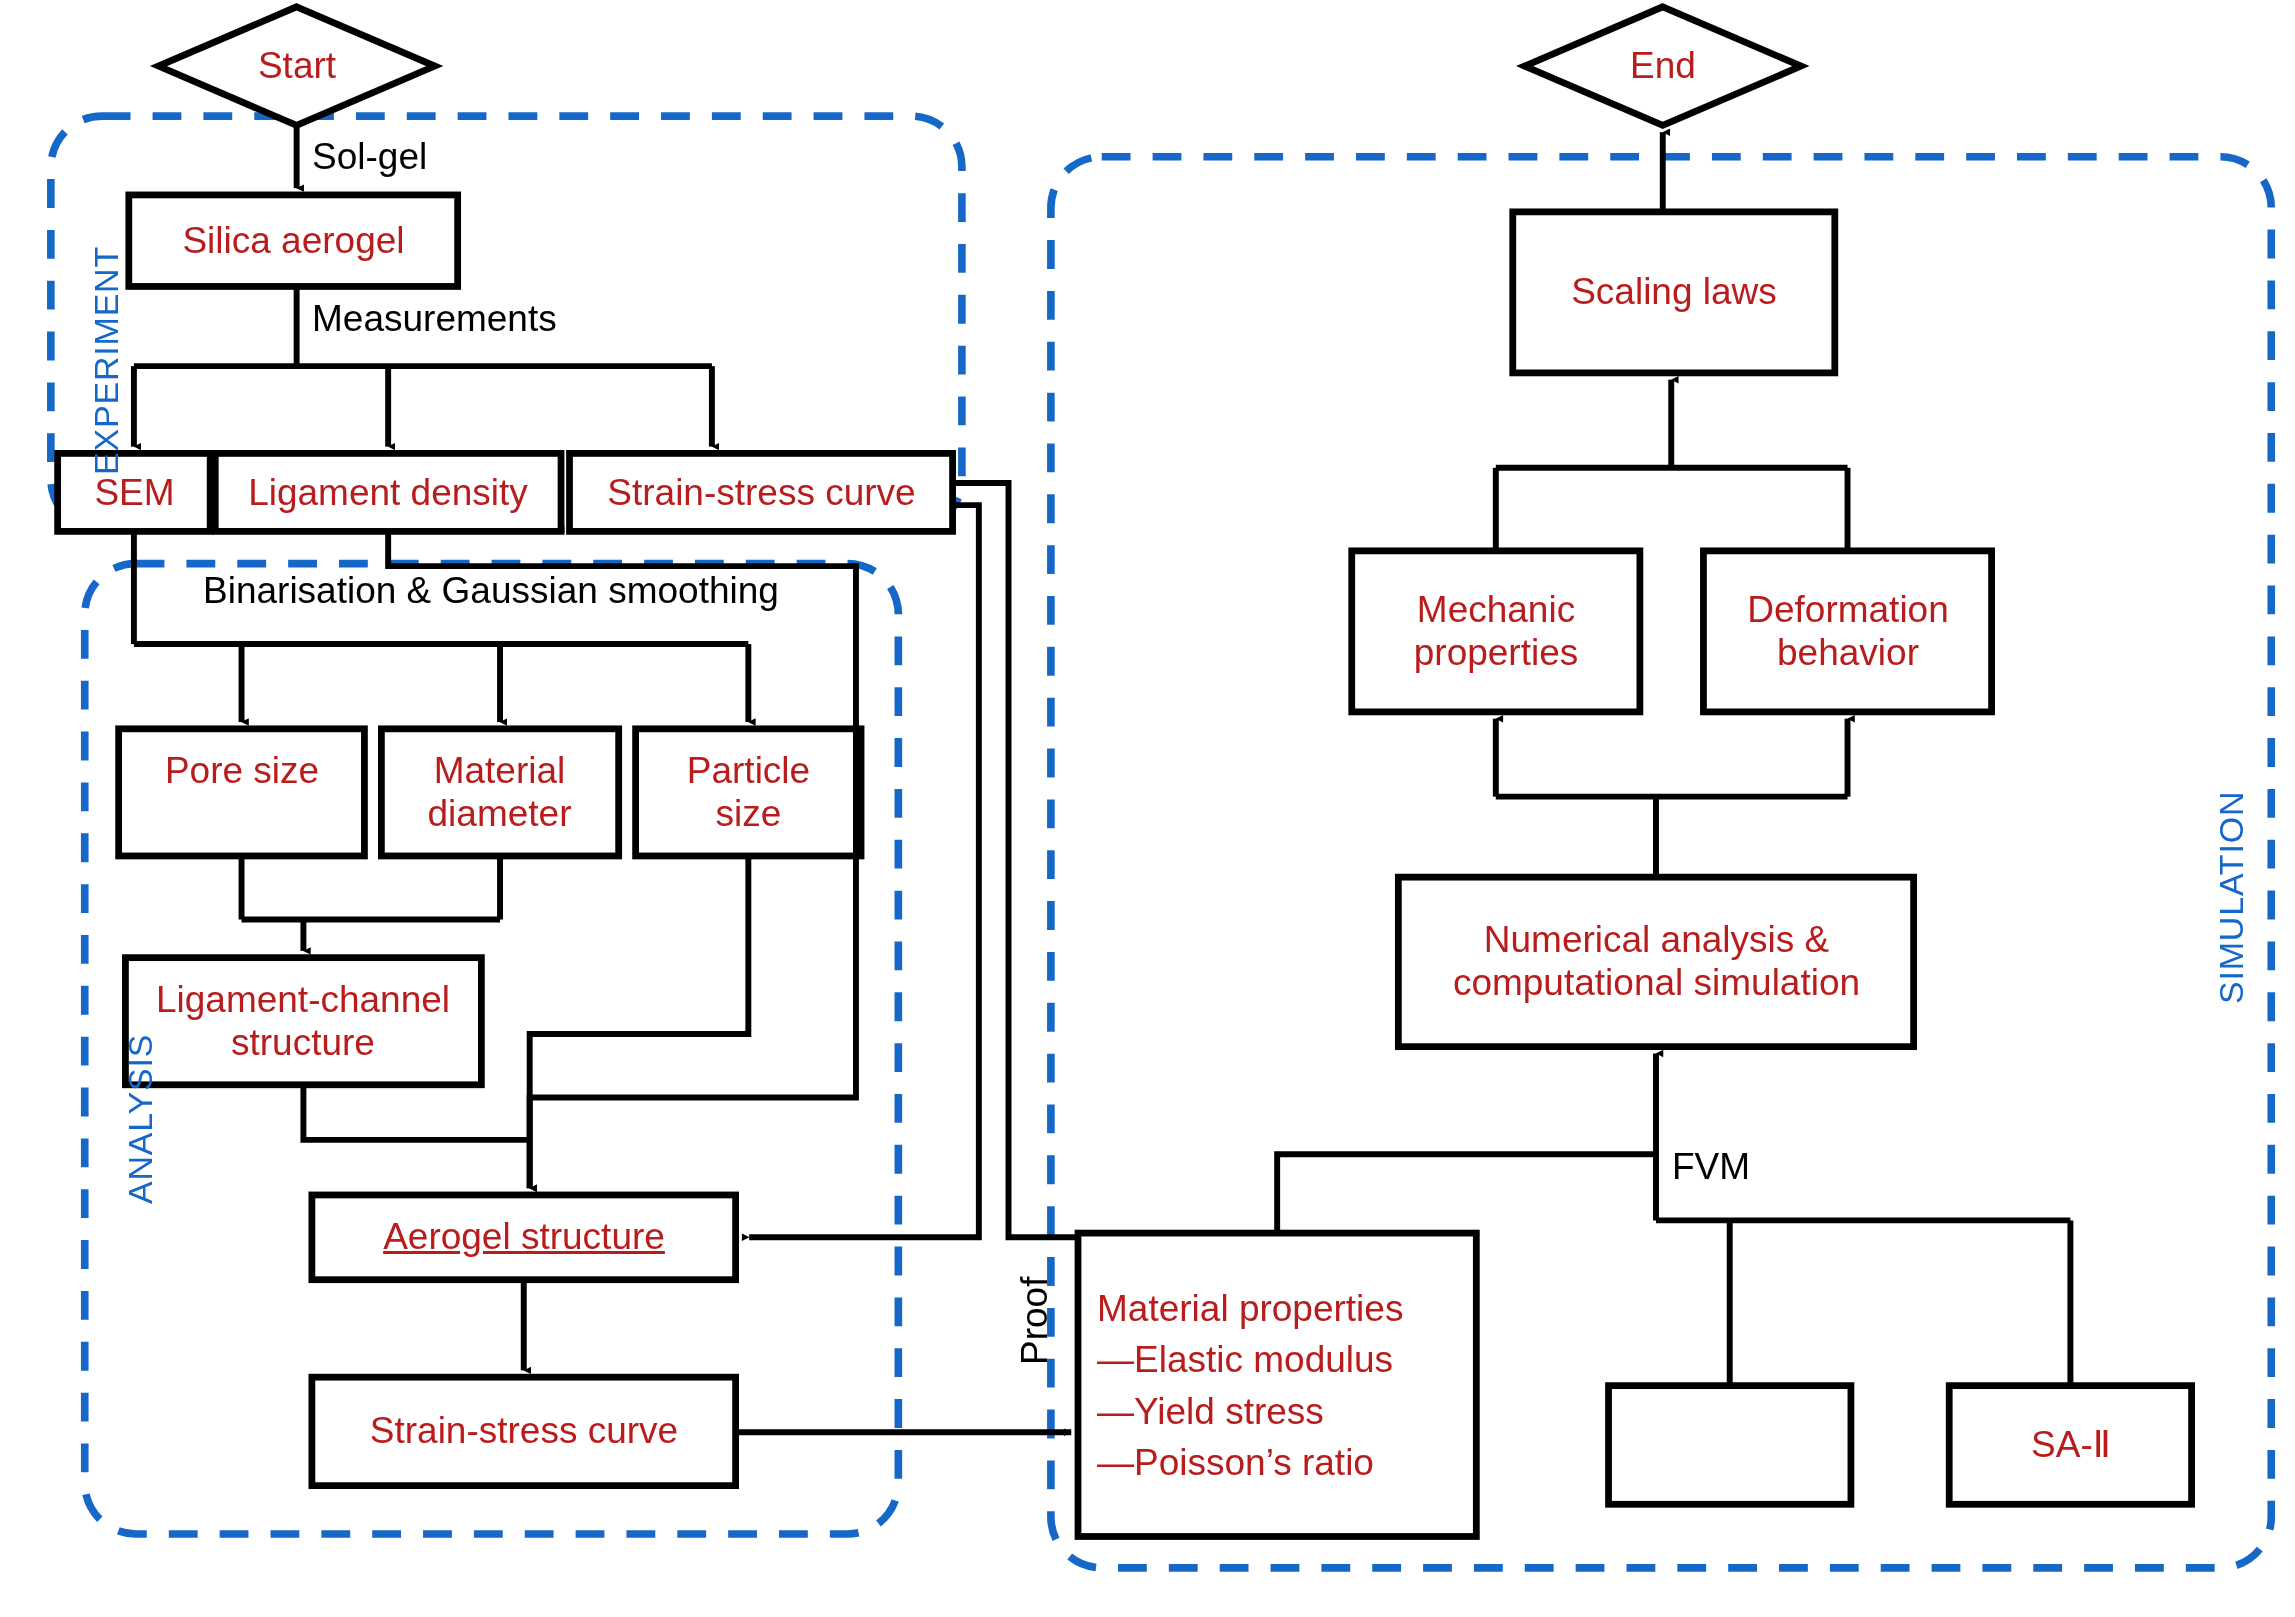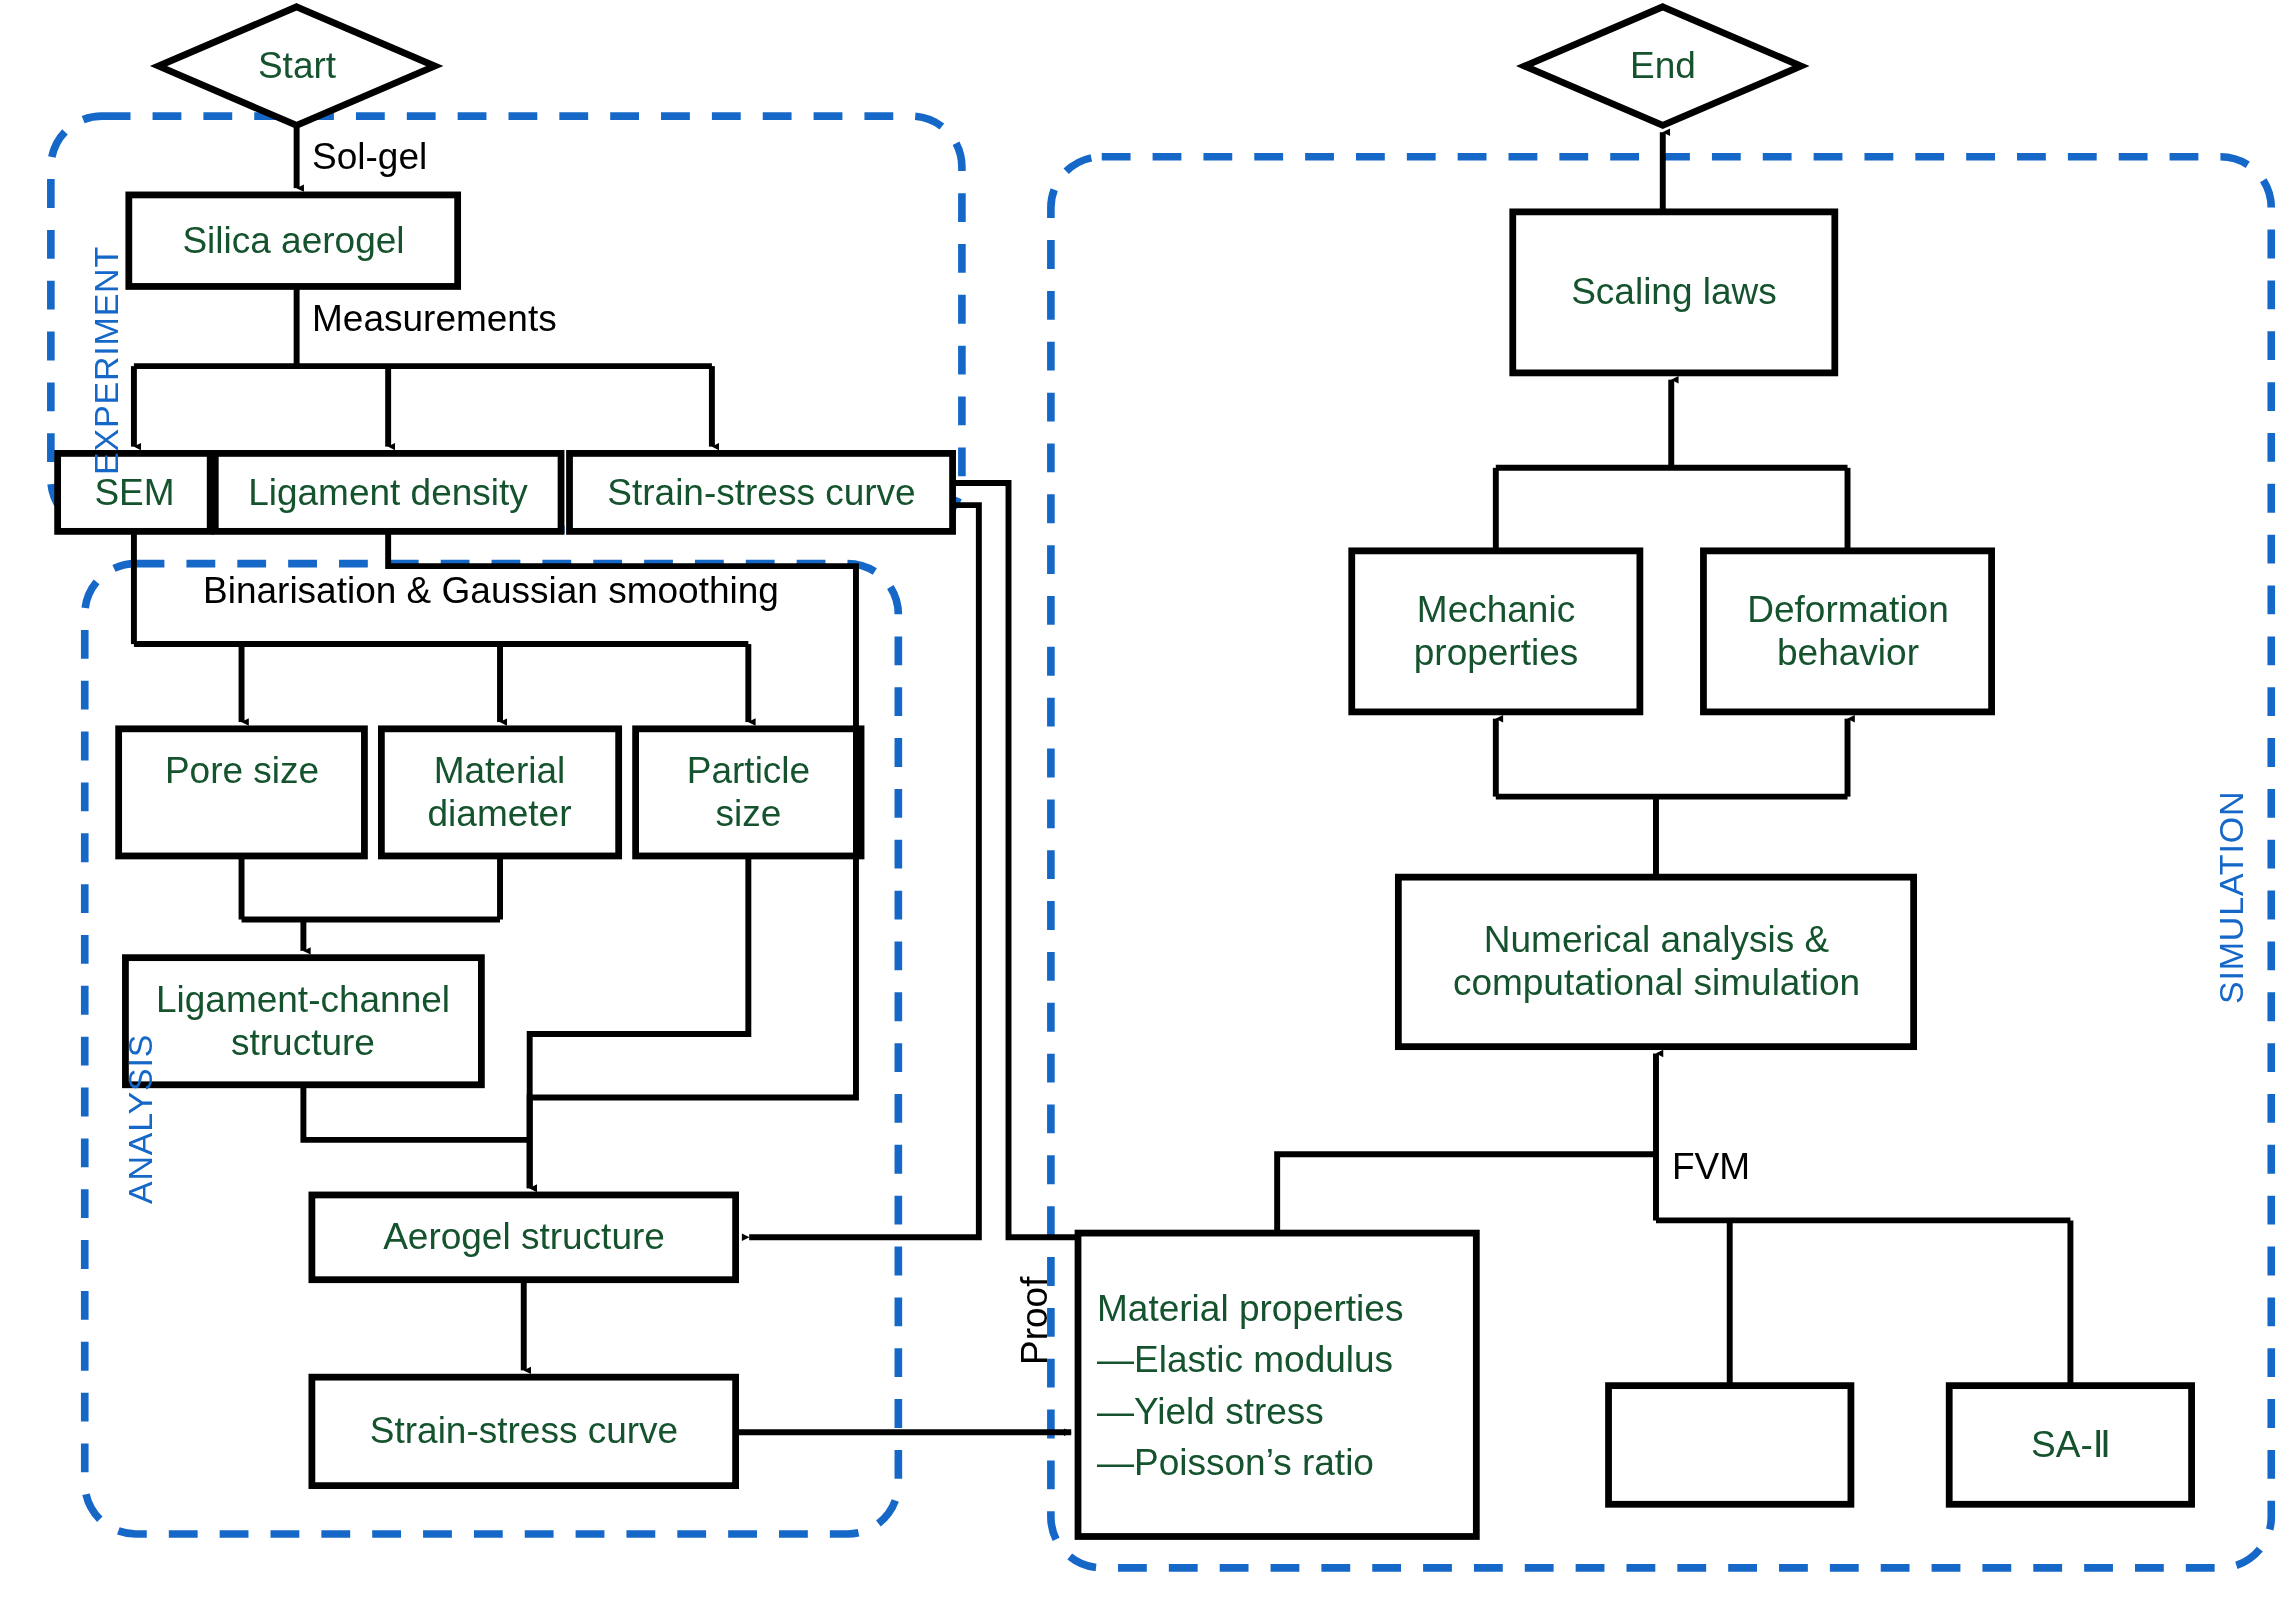--- a/index.html
+++ b/index.html
@@ -5,21 +5,21 @@
   html,body{margin:0;padding:0;background:#ffffff;}
   body{font-family:"Liberation Sans",sans-serif;}
   #stage{position:relative;width:2295px;height:1617px;background:#fff;overflow:hidden;}
   #stage svg{position:absolute;left:0;top:0;width:2295px;height:1617px;}
   .nodeText{
     position:absolute;
     display:flex;
     align-items:center;
     justify-content:center;
     text-align:center;
-    color:#14532d;
+    color:#b91c1c;
     line-height:1.16;
     pointer-events:none;
     white-space:pre-line;
   }
   .nodeTextLeft{justify-content:flex-start;text-align:left;}
   .edgeLabel{
     position:absolute;
     color:#000;
     white-space:nowrap;
   }
@@ -175,21 +175,21 @@
   <div class="nodeText" style="left:215px;top:454px;width:346px;height:78px;font-size:37px;">Ligament density</div>
   <div class="nodeText" style="left:570px;top:454px;width:383px;height:78px;font-size:37px;">Strain-stress curve</div>
 
   <div class="nodeText" style="left:119px;top:708px;width:246px;height:127px;font-size:37px;">Pore size</div>
   <div class="nodeText" style="left:381px;top:729px;width:237px;height:127px;font-size:37px;">Material
 diameter</div>
   <div class="nodeText" style="left:636px;top:729px;width:225px;height:127px;font-size:37px;">Particle
 size</div>
   <div class="nodeText" style="left:125px;top:958px;width:356px;height:127px;font-size:37px;">Ligament-channel
 structure</div>
-  <div class="nodeText" style="left:312px;top:1195px;width:424px;height:85px;font-size:37px;">Aerogel structure</div>
+  <div class="nodeText" style="left:312px;top:1195px;width:424px;height:85px;font-size:37px;text-decoration:underline;">Aerogel structure</div>
   <div class="nodeText" style="left:312px;top:1377px;width:424px;height:109px;font-size:37px;">Strain-stress curve</div>
 
   <div class="nodeText" style="left:1399px;top:877px;width:515px;height:170px;font-size:37px;">Numerical analysis &amp;
 computational simulation</div>
 
   <div class="nodeText nodeTextLeft" style="left:1097px;top:1242px;width:373px;height:287px;font-size:37px;line-height:1.38;">Material properties
 —Elastic modulus
 —Yield stress
 —Poisson’s ratio</div>
   <div class="nodeText" style="left:1352px;top:551px;width:288px;height:161px;font-size:37px;">Mechanic

